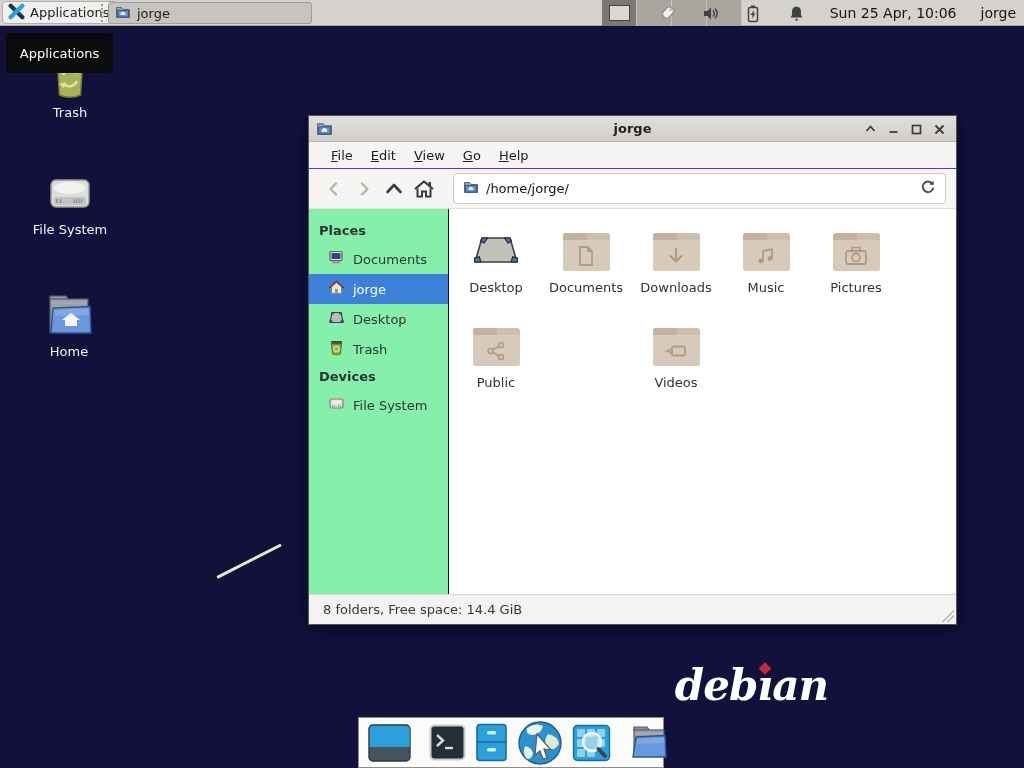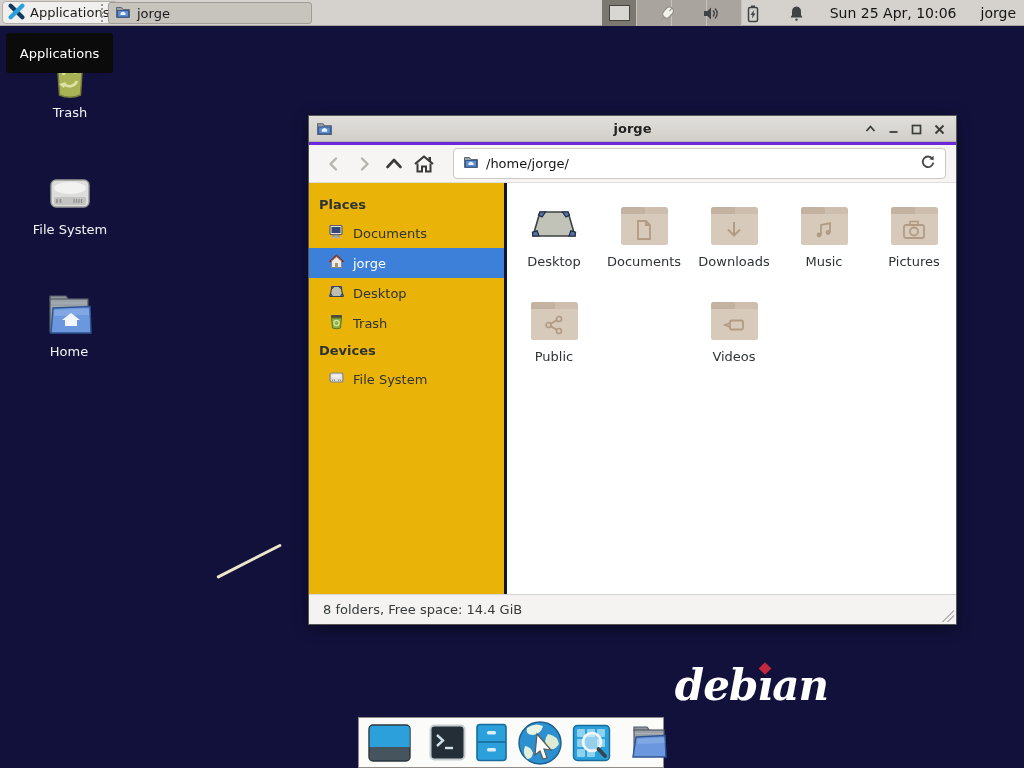--- a/index.html
+++ b/index.html
@@ -31,26 +31,26 @@
   
   .window { position:absolute; left:308px; top:115px; width:649px; height:510px; background:#fff; border:1px solid #565656; box-shadow:0 3px 14px rgba(0,0,0,.45); display:flex; flex-direction:column; z-index:10; }
   .titlebar { height:26px; background:linear-gradient(#e1dfdb,#d2cfca); border-bottom:1px solid #b6b3ad; position:relative; display:flex; align-items:center; justify-content:center; }
   .titlebar .win-icon { position:absolute; left:7px; top:4px; }
   .titlebar .title { font-weight:bold; color:#222; }
   .win-controls { position:absolute; right:5px; top:0; height:26px; display:flex; align-items:center; }
   .wc-btn { width:23px; height:22px; display:flex; align-items:center; justify-content:center; }
   .menubar { height:26px; background:#f6f5f3; display:flex; align-items:center; padding-left:13px; }
   .menu-item { padding:4px 9px; }
   .menu-item u { text-decoration:underline; }
-  .toolbar { height:41px; background:#f6f5f3; border-bottom:1px solid #e0ded9; display:flex; align-items:center; padding:0 10px; border-top:3px solid #6d28d9; }
+  .toolbar { height:41px; background:#f6f5f3; border-bottom:1px solid #e0ded9; display:flex; align-items:center; padding:0 10px; border-top:1px solid #6d28d9; }
   .tool-btn { width:30px; height:28px; display:flex; align-items:center; justify-content:center; }
   .pathbar { flex:1; height:31px; margin-left:14px; background:#fff; border:1px solid #ccc9c3; border-radius:4px; display:flex; align-items:center; gap:7px; padding:0 9px; }
   .path-text { flex:1; color:#141414; }
   .content { flex:1; display:flex; min-height:0; }
-  .sidebar { width:198px; border-right:3px solid #0f172a; background:#eab308; padding-top:9px; }
+  .sidebar { width:140px; border-right:1px solid #0f172a; background:#86efac; padding-top:9px; }
   .side-header { font-weight:bold; color:#2e3436; padding:5px 10px 6px 10px; }
   .side-row { display:flex; align-items:center; gap:8px; padding:5px 6px 5px 19px; color:#2e3436; }
   .side-row.selected { background:#3c80d9; color:#fff; }
   .mainarea { flex:1; position:relative; background:#fff; }
   .fitem { position:absolute; width:90px; text-align:center; color:#2e3436; }
   .fitem .ficon { height:42px; display:flex; align-items:flex-end; justify-content:center; }
   .fitem .lbl { margin-top:9px; }
   .c0{left:2px}.c1{left:92px}.c2{left:182px}.c3{left:272px}.c4{left:362px}
   .r0{top:20px}.r1{top:115px}
   .folder48 { position:relative; width:47px; height:38px; background:#cdbead; border-radius:3px; overflow:hidden; }
@@ -217,20 +217,27 @@
       </span>
       <span class="wc-btn">
         <svg width="11" height="11" viewBox="0 0 11 11">
             <line x1="1.5" y1="1.5" x2="9.5" y2="9.5" stroke="#3d3d3d" stroke-width="1.9"></line>
             <line x1="9.5" y1="1.5" x2="1.5" y2="9.5" stroke="#3d3d3d" stroke-width="1.9"></line>
           </svg>
       </span>
     </div>
   </div>
 
+  <div class="menubar">
+    <span class="menu-item"><u>F</u><span>ile</span></span>
+    <span class="menu-item"><u>E</u><span>dit</span></span>
+    <span class="menu-item"><u>V</u><span>iew</span></span>
+    <span class="menu-item"><u>G</u><span>o</span></span>
+    <span class="menu-item"><u>H</u><span>elp</span></span>
+  </div>
 
   <div class="toolbar">
     <span class="tool-btn">
       <svg width="18" height="18" viewBox="0 0 18 18">
           <polyline points="11,3.5 5.5,9 11,14.5" fill="none" stroke="#b7b3ad" stroke-width="2.4" stroke-linecap="round" stroke-linejoin="round"></polyline>
         </svg>
     </span>
     <span class="tool-btn">
       <svg width="18" height="18" viewBox="0 0 18 18">
           <polyline points="7,3.5 12.5,9 7,14.5" fill="none" stroke="#b7b3ad" stroke-width="2.4" stroke-linecap="round" stroke-linejoin="round"></polyline>

